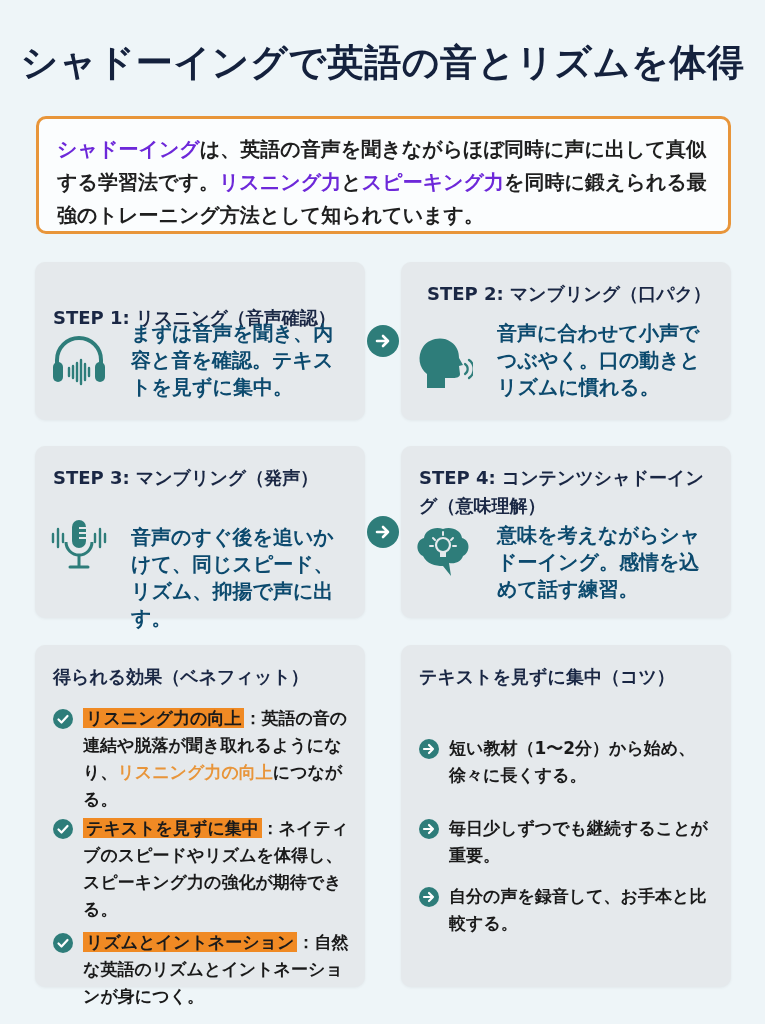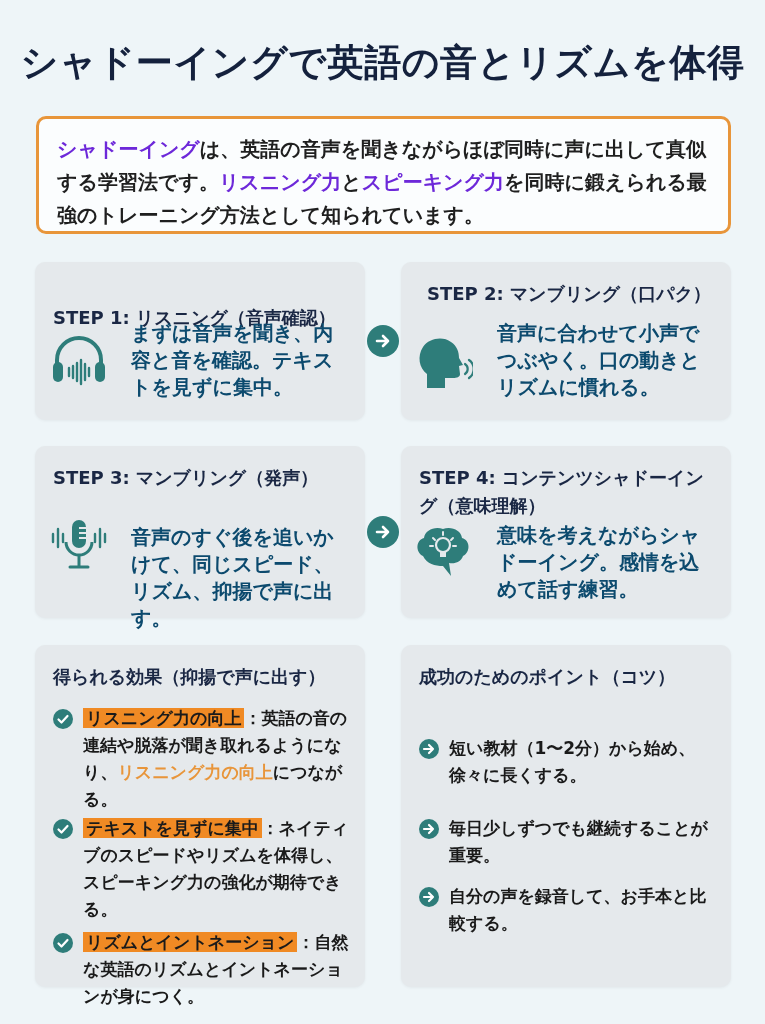--- a/index.html
+++ b/index.html
@@ -142,21 +142,21 @@
         <line x1="20" y1="18" x2="22" y2="20"></line>
         <line x1="40" y1="18" x2="38" y2="20"></line>
       <line x1="17" y1="26" x2="20" y2="26"></line>
         <line x1="43" y1="26" x2="40" y2="26"></line>
     </g>
   </svg>
   <div class="card-body" style="left:96px; top:76px; width:222px;">意味を考えながらシャドーイング。感情を込めて話す練習。</div>
 </div>
 
 <div class="card" style="left:35px; top:645px; width:330px; height:342px;">
-  <div class="card-title" style="left:18px; top:18px; width:300px;">得られる効果（抑揚で声に出す）</div>
+  <div class="card-title" style="left:18px; top:18px; width:300px;">得られる効果（ベネフィット）</div>
   <ul class="list" style="left:18px; top:60px; width:300px;">
     <li style="margin-bottom:2px;">
       <span class="check"><svg width="20" height="20" viewBox="0 0 20 20">
             <path d="M5.5 10.5 L8.5 13.5 L14.5 7" fill="none" stroke="#fff" stroke-width="2.2" stroke-linecap="round" stroke-linejoin="round"></path>
           </svg></span>
       <span class="tag">リスニング力の向上</span><span>：英語の音の連結や脱落が聞き取れるようになり、</span><span class="hl2">リスニング力の向上</span><span>につながる。</span>
     </li>
     <li style="margin-bottom:6px;">
       <span class="check"><svg width="20" height="20" viewBox="0 0 20 20">
             <path d="M5.5 10.5 L8.5 13.5 L14.5 7" fill="none" stroke="#fff" stroke-width="2.2" stroke-linecap="round" stroke-linejoin="round"></path>
@@ -166,21 +166,21 @@
     <li>
       <span class="check"><svg width="20" height="20" viewBox="0 0 20 20">
             <path d="M5.5 10.5 L8.5 13.5 L14.5 7" fill="none" stroke="#fff" stroke-width="2.2" stroke-linecap="round" stroke-linejoin="round"></path>
           </svg></span>
       <span class="tag">リズムとイントネーション</span><span>：自然な英語のリズムとイントネーションが身につく。</span>
     </li>
   </ul>
 </div>
 
 <div class="card" style="left:401px; top:645px; width:330px; height:342px;">
-  <div class="card-title" style="left:18px; top:18px; width:300px;">成功のためのポイント（コツ）</div>
+  <div class="card-title" style="left:18px; top:18px; width:300px;">テキストを見ずに集中（コツ）</div>
   <ul class="list" style="left:18px; top:90px; width:300px;">
     <li style="margin-bottom:26px;">
       <span class="check"><svg width="20" height="20" viewBox="0 0 20 20">
             <path d="M5 10 H14 M10 6 L14 10 L10 14" fill="none" stroke="#fff" stroke-width="2.2" stroke-linecap="round" stroke-linejoin="round"></path>
           </svg></span>
       <span>短い教材（1〜2分）から始め、徐々に長くする。</span>
     </li>
     <li style="margin-bottom:14px;">
       <span class="check"><svg width="20" height="20" viewBox="0 0 20 20">
             <path d="M5 10 H14 M10 6 L14 10 L10 14" fill="none" stroke="#fff" stroke-width="2.2" stroke-linecap="round" stroke-linejoin="round"></path>

